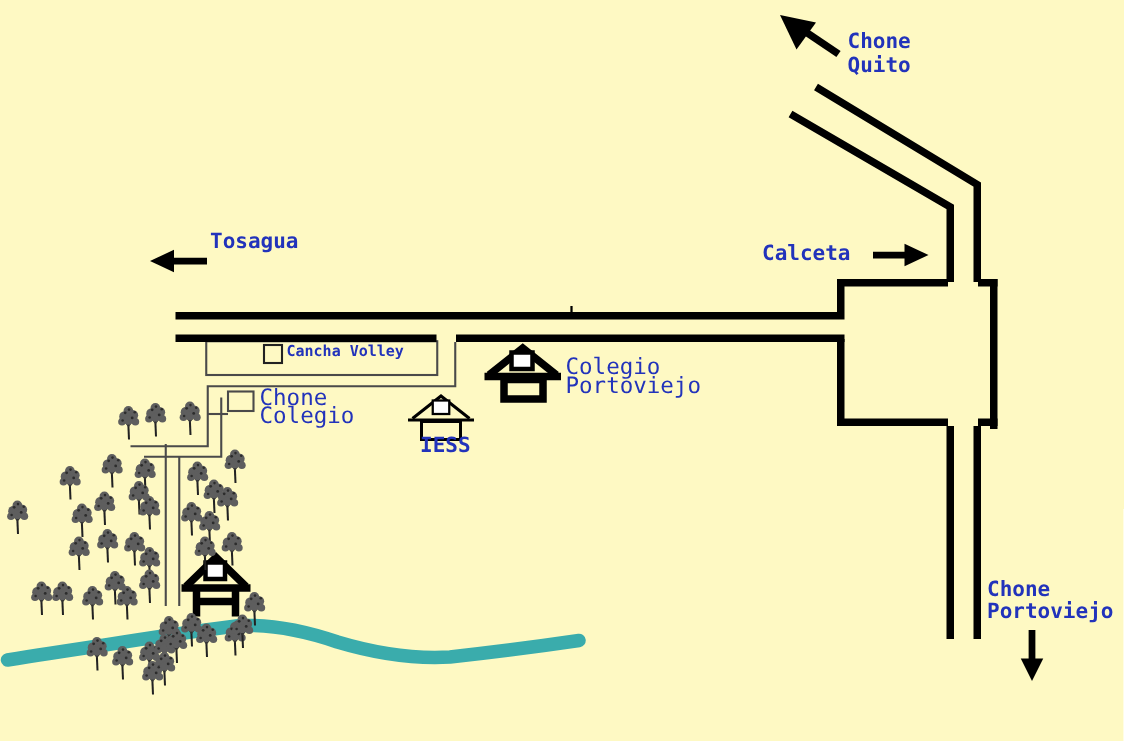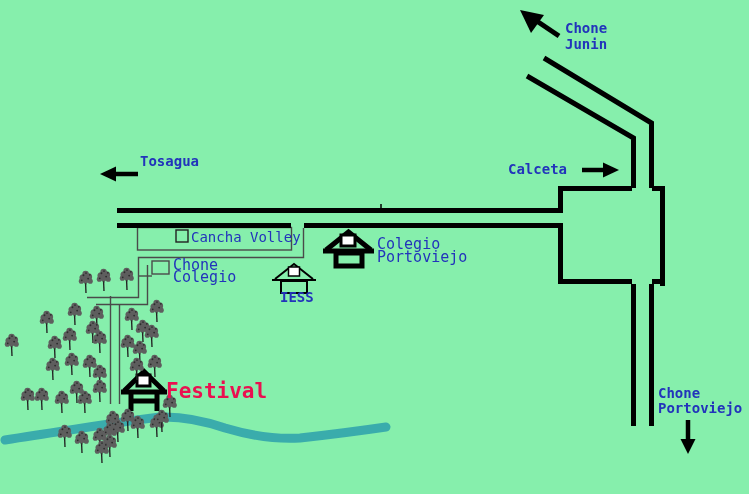--- a/index.html
+++ b/index.html
@@ -1,34 +1,34 @@
 <!DOCTYPE html>
 <html style="--label-blue: #2233bb; --label-blue-light: #4a4ac0; --festival-pink: #ea1050; --river-teal: #3aacac; --road-black: #000000; --path-gray: #4a4a4a;"><head>
 <meta charset="utf-8">
 <style>
   html,body{margin:0;padding:0;background:#fff;}
   #stage{
     position:relative;
     width:749px;height:494px;
-    background:#86efac;
+    background:#fef9c3;
     overflow:hidden;
     font-family:"DejaVu Sans Mono","Liberation Mono",monospace;
   }
   #map-svg{position:absolute;left:0;top:0;}
   .lbl{
     position:absolute;
     color:var(--label-blue,#2233bb);
     font-weight:bold;
     font-size:14px;
     line-height:1.05;
     white-space:nowrap;
     letter-spacing:0;
   }
   .lbl.small{font-weight:normal;font-size:15px;}
-  .lbl.tiny{font-weight:normal;font-size:14px;}
+  .lbl.tiny{font-weight:bold;font-size:10px;}
   .lbl.festival{
     color:var(--festival-pink,#ea1050);
     font-size:21px;
     font-weight:bold;
   }
 </style>
 </head>
 <body>
 
 <div id="stage">
@@ -175,27 +175,26 @@
         <use href="#tree-symbol" xlink:href="#tree-symbol" x="73.5" y="429" width="17" height="26"></use>
         <use href="#tree-symbol" xlink:href="#tree-symbol" x="91.5" y="426" width="17" height="26"></use>
         <use href="#tree-symbol" xlink:href="#tree-symbol" x="101.5" y="421" width="17" height="26"></use>
         <use href="#tree-symbol" xlink:href="#tree-symbol" x="109.5" y="418" width="17" height="26"></use>
         <use href="#tree-symbol" xlink:href="#tree-symbol" x="101.5" y="433" width="17" height="26"></use>
         <use href="#tree-symbol" xlink:href="#tree-symbol" x="93.5" y="439" width="17" height="26"></use>
       </g>
   </svg>
 
   <div class="lbl" style="left:565px;top:21px">Chone</div>
-  <div class="lbl" style="left:565px;top:37px">Junin</div>
+  <div class="lbl" style="left:565px;top:37px">Quito</div>
   <div class="lbl" style="left:140px;top:154px">Tosagua</div>
   <div class="lbl" style="left:508px;top:162px">Calceta</div>
   <div class="lbl" style="left:658px;top:386px">Chone</div>
   <div class="lbl" style="left:658px;top:401px">Portoviejo</div>
 
   <div class="lbl tiny" style="left:191px;top:230px">Cancha Volley</div>
   <div class="lbl small" style="left:173px;top:258px">Chone</div>
   <div class="lbl small" style="left:173px;top:270px">Colegio</div>
   <div class="lbl small" style="left:377px;top:237px">Colegio</div>
   <div class="lbl small" style="left:377px;top:250px">Portoviejo</div>
   <div class="lbl" style="left:280px;top:290px">IESS</div>
-  <div class="lbl festival" style="left:166px;top:380px">Festival</div>
 
 </div>
 
 </body></html>

